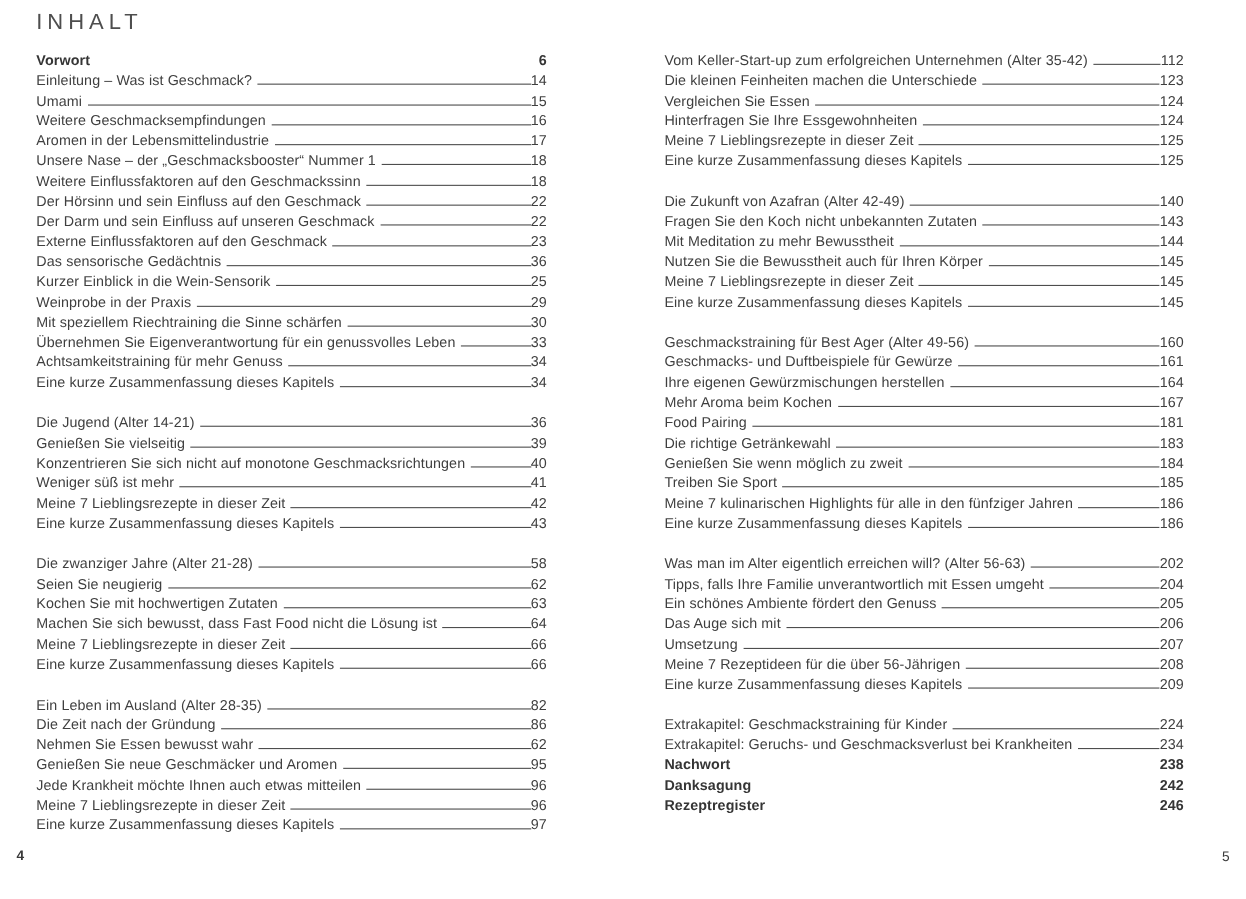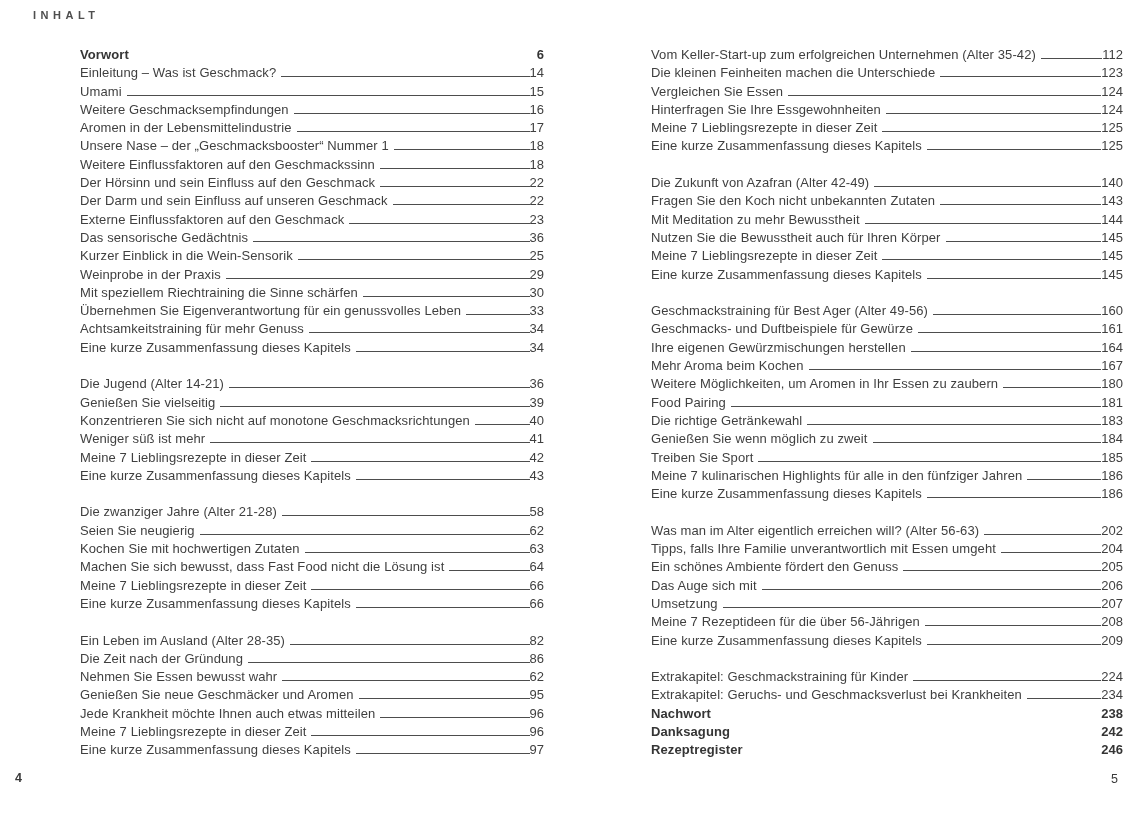--- a/index.html
+++ b/index.html
@@ -12,29 +12,28 @@
     width: 1133px;
     height: 817px;
     font-family: "Liberation Sans", sans-serif;
     color: #3f3f3f;
     overflow: hidden;
   }
   .page-heading {
     position: absolute;
     left: 33px;
     top: 9px;
-    font-size: 11px;
-    font-weight: 700;
+    font-size: 20px;
+    font-weight: 400;
     letter-spacing: 4.5px;
     color: #4e4e4e;
   }
   .toc-col {
     position: absolute;
     top: 46px;
-    margin-left: 47px;
   }
   .toc-col.left  { left: 33px;  width: 464px; }
   .toc-col.right { left: 604px; width: 472px; }
 
   .row {
     display: flex;
     align-items: baseline;
     height: 18.3px;
     line-height: 18.3px;
     font-size: 13px;
@@ -376,25 +375,20 @@
     <span class="leader"></span>
     <span class="pagenum">164</span>
   </div>
 
   <div class="row">
     <span class="label">Mehr Aroma beim Kochen</span>
     <span class="leader"></span>
     <span class="pagenum">167</span>
   </div>
 
-  <div class="row">
-    <span class="label">Weitere Möglichkeiten, um Aromen in Ihr Essen zu zaubern</span>
-    <span class="leader"></span>
-    <span class="pagenum">180</span>
-  </div>
 
   <div class="row">
     <span class="label">Food Pairing</span>
     <span class="leader"></span>
     <span class="pagenum">181</span>
   </div>
 
   <div class="row">
     <span class="label">Die richtige Getränkewahl</span>
     <span class="leader"></span>

